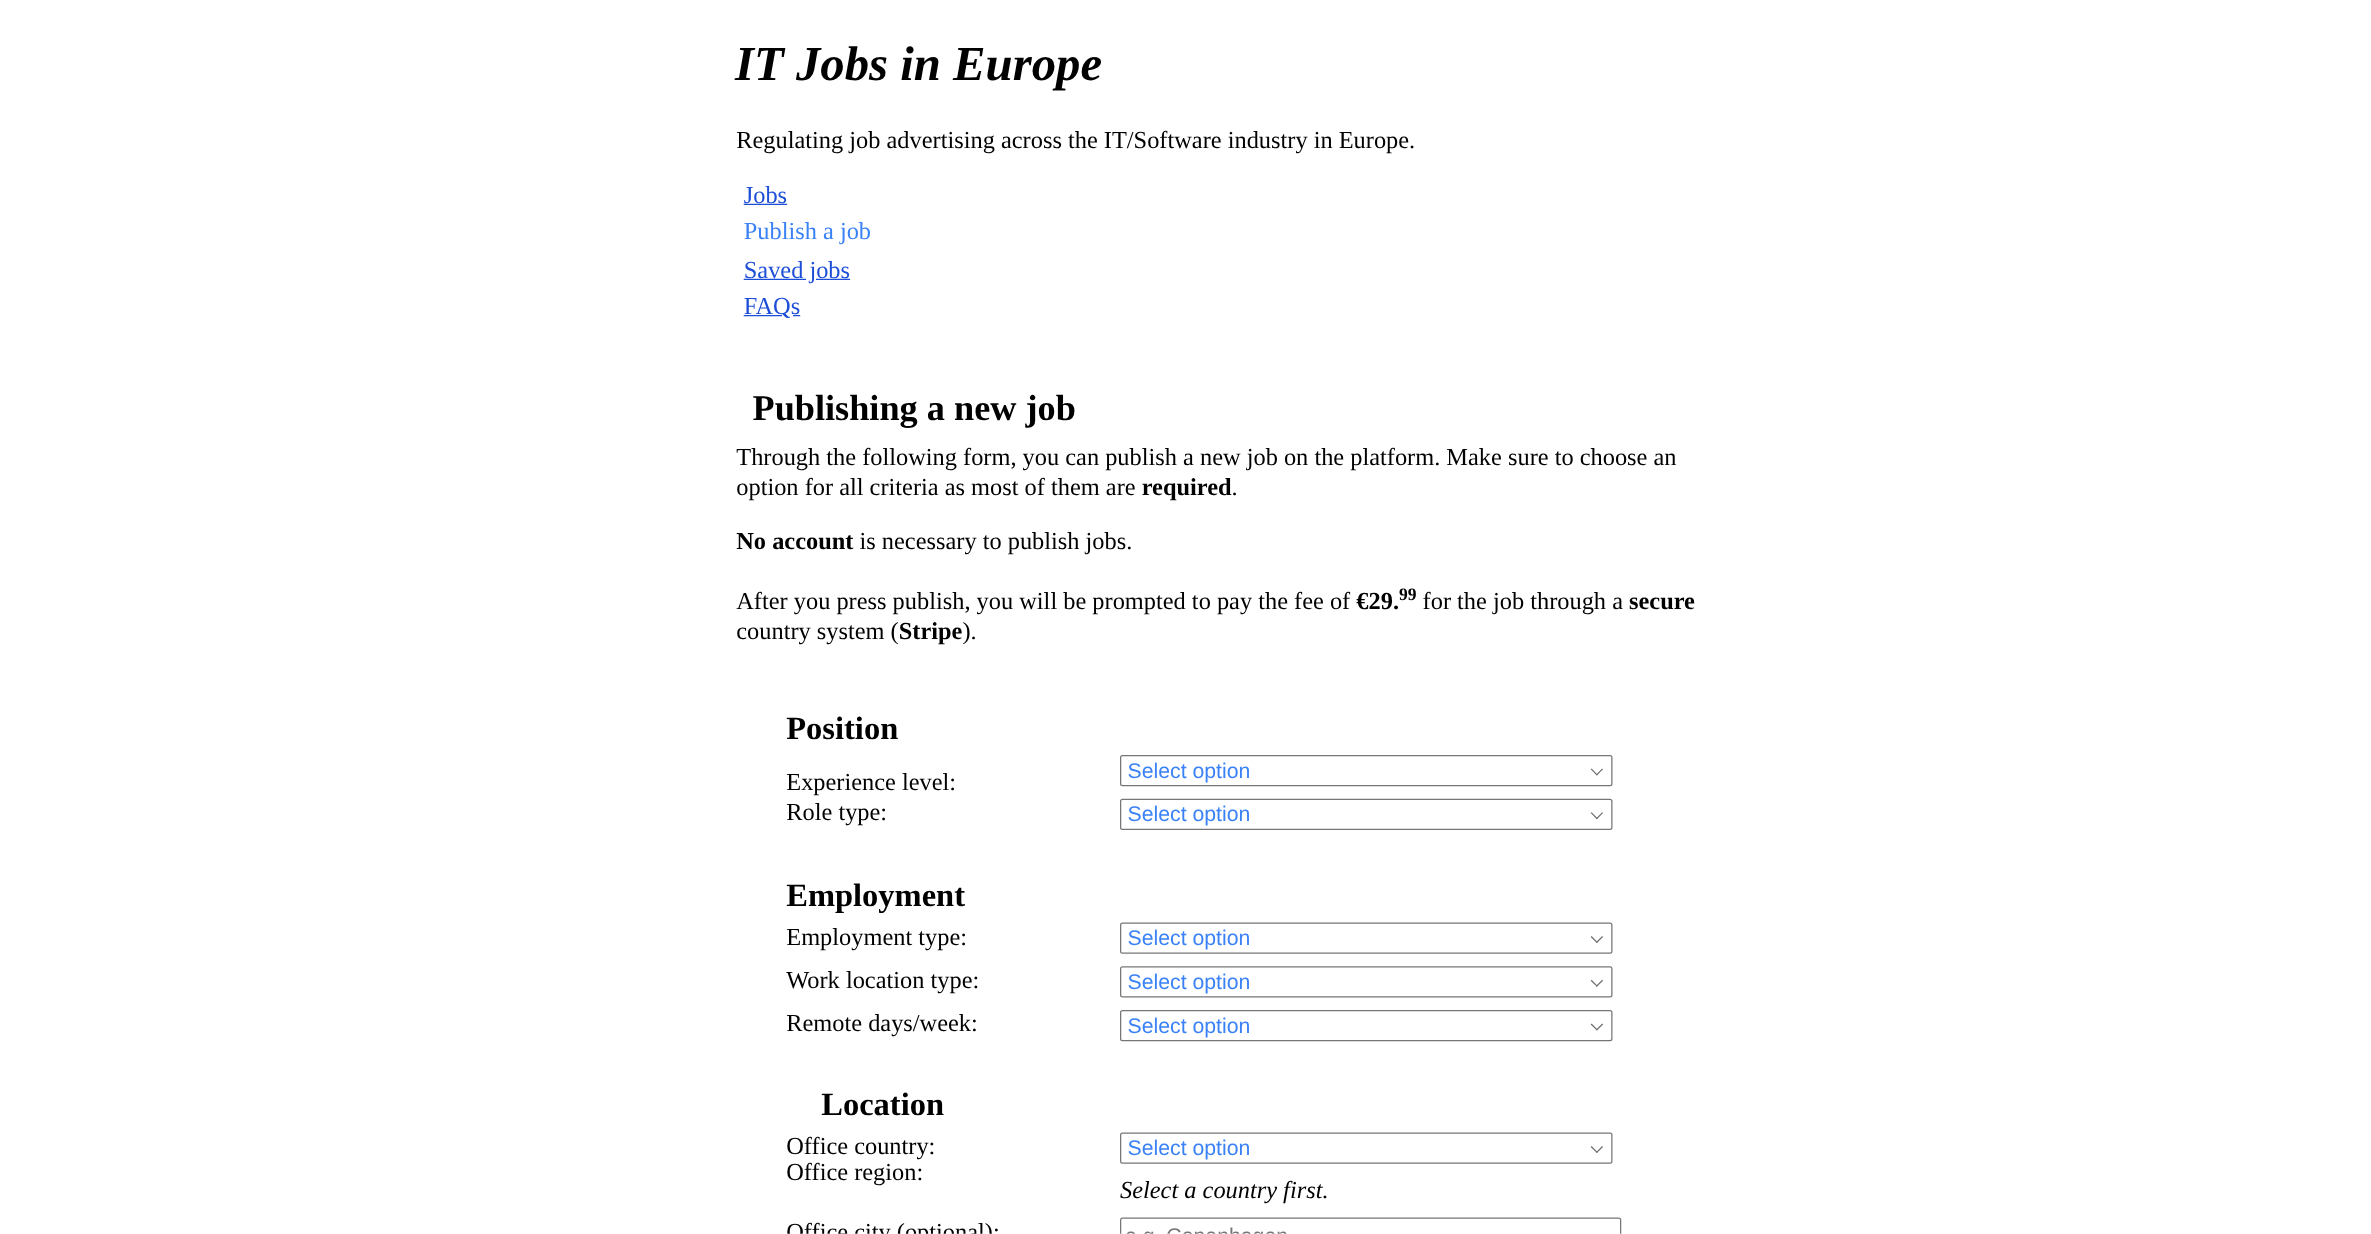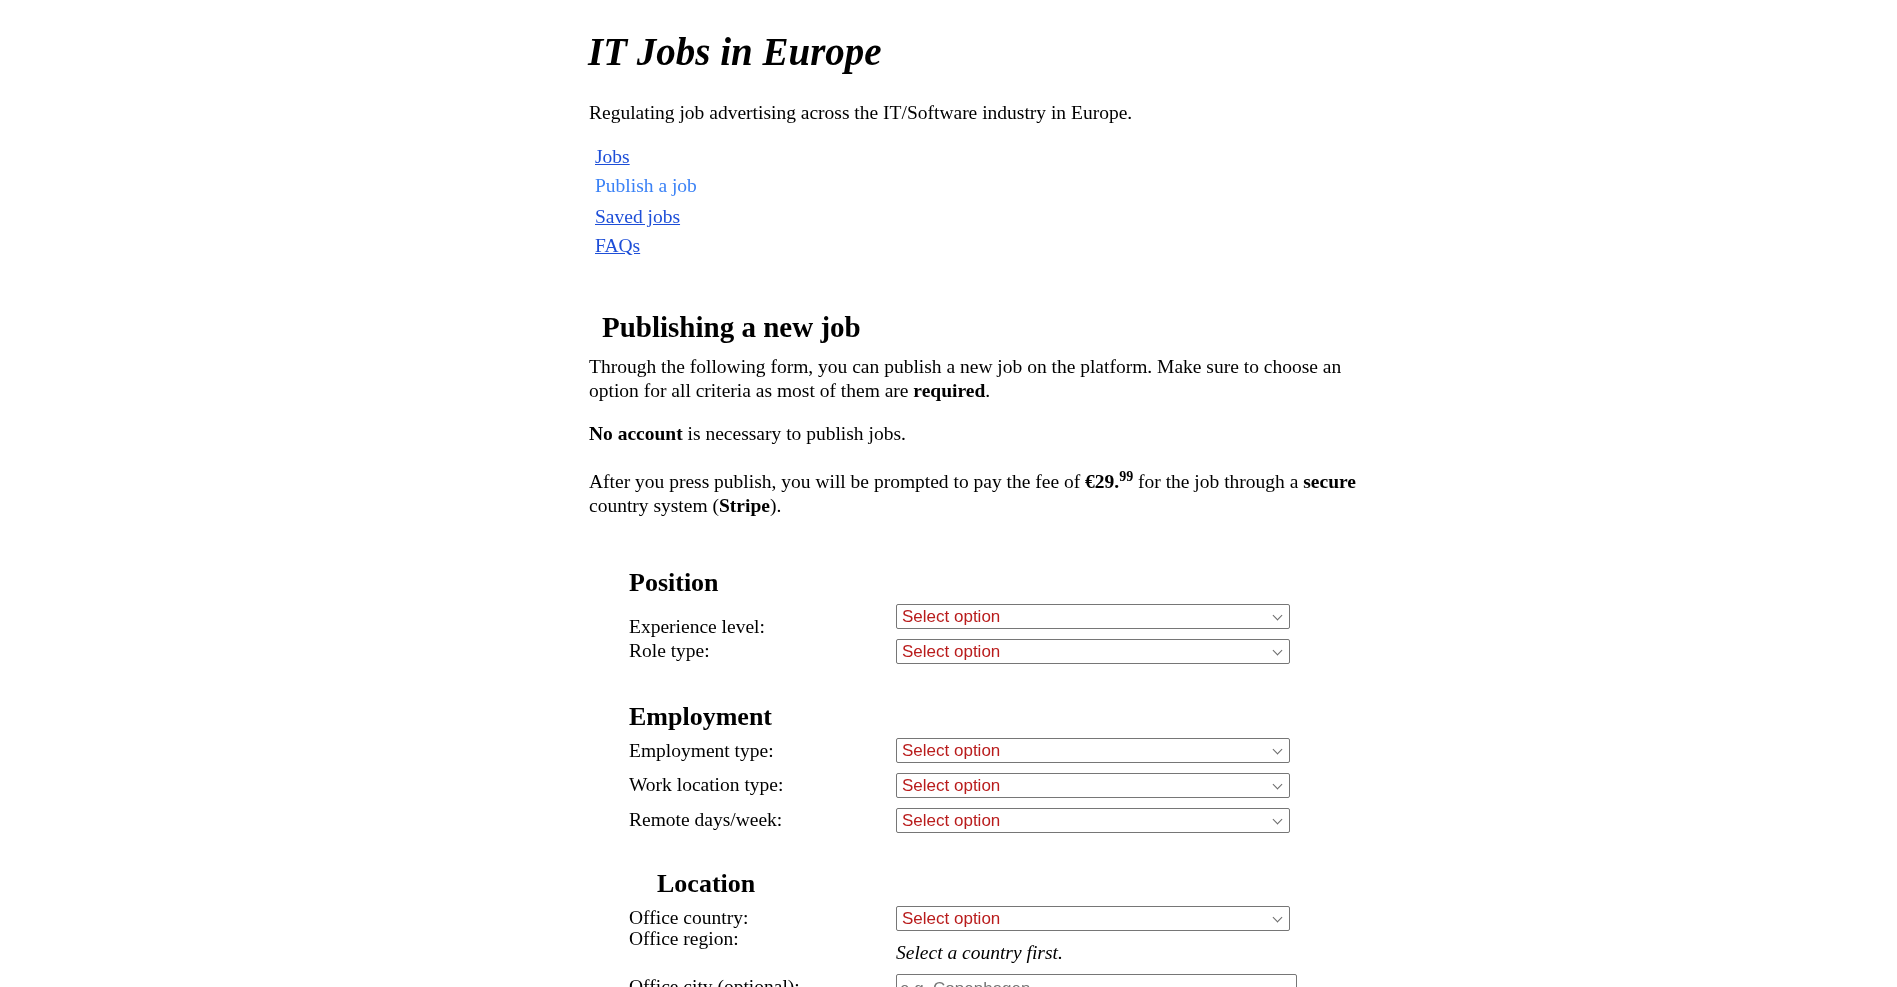--- a/index.html
+++ b/index.html
@@ -24,21 +24,21 @@
   .para { left: 589px; font-size: 19.5px; line-height: 24px; white-space: normal; width: 760px; }
   .para b { font-weight: bold; }
   .para sup { font-size: 14px; font-weight: bold; vertical-align: 7px; line-height: 0; }
   .group-heading { left: 629px; font-size: 26px; font-weight: bold; line-height: 24px; }
   .field-label { left: 629px; font-size: 19.5px; line-height: 24px; }
   .select-box {
     position: absolute; left: 896px; width: 394px; height: 25px;
     box-sizing: border-box; border: 1px solid #767676; border-radius: 2px;
     background: #ffffff; cursor: pointer;
     font-family: "Liberation Sans", "DejaVu Sans", sans-serif;
-    font-size: 17px; line-height: 23px; padding-left: 5px; color: #b91c1c;
+    font-size: 17px; line-height: 23px; padding-left: 5px; color: #3b82f6;
   }
   .select-box .chev {
     position: absolute; right: 8px; top: 7px; width: 6px; height: 6px;
     border-right: 1px solid #6b6b6b; border-bottom: 1px solid #6b6b6b;
     transform: rotate(45deg);
   }
   .hint { left: 896px; font-size: 19.5px; font-style: italic; line-height: 24px; }
   .text-input {
     position: absolute; left: 896px; top: 974px; width: 401px; height: 30px;
     box-sizing: border-box; border: 1px solid #767676; border-radius: 2px;

